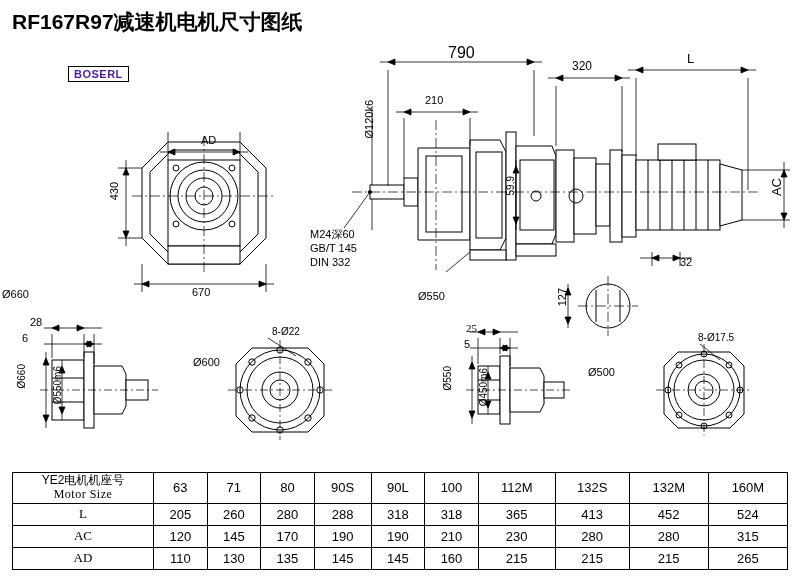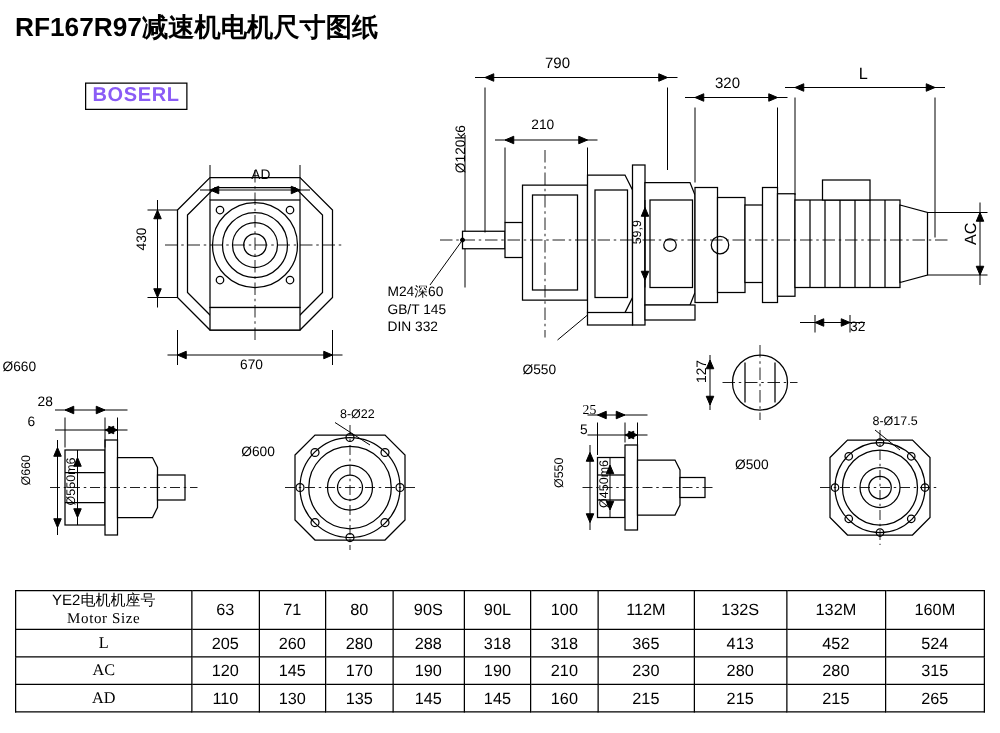--- a/index.html
+++ b/index.html
@@ -28,23 +28,23 @@
     font-weight: bold;
     letter-spacing: 0px;
     white-space: nowrap;
   }
   .logo {
     position: absolute;
     left: 68px;
     top: 66px;
     border: 1.5px solid #000;
     padding: 1px 5px;
-    font-size: 16px;
+    font-size: 11px;
     font-weight: bold;
-    color: #8b5cf6;
+    color: #4c1d95;
     background: #fff;
     letter-spacing: 0.5px;
   }
   .lbl {
     position: absolute;
     font-size: 11px;
     white-space: nowrap;
     line-height: 1.15;
   }
   .lbl.vert {
@@ -388,21 +388,21 @@
       <g stroke-width="0.8">
         <line x1="720" y1="360" x2="700" y2="344"></line>
       </g>
     </g>
   </svg>
 
   <div class="lbl" style="left:201px; top:134px;">AD</div>
   <div class="lbl vert" style="left:108px; top:182px;">430</div>
   <div class="lbl" style="left:192px; top:286px;">670</div>
 
-  <div class="lbl" style="left:436px; top:44px; font-size:12px;">790</div>
+  <div class="lbl" style="left:448px; top:44px; font-size:16px;">790</div>
   <div class="lbl" style="left:425px; top:94px;">210</div>
   <div class="lbl vert" style="left:363px; top:100px;">Ø120k6</div>
   <div class="lbl vert" style="left:505px; top:176px; font-size:10px;">59,9</div>
 
   <div class="lbl" style="left:572px; top:60px; font-size:12px;">320</div>
   <div class="lbl" style="left:687px; top:52px; font-size:13px;">L</div>
   <div class="lbl vert" style="left:770px; top:178px; font-size:13px;">AC</div>
 
   <div class="lbl" style="left:310px; top:228px;">M24深60</div>
   <div class="lbl" style="left:310px; top:242px;">GB/T 145</div>

